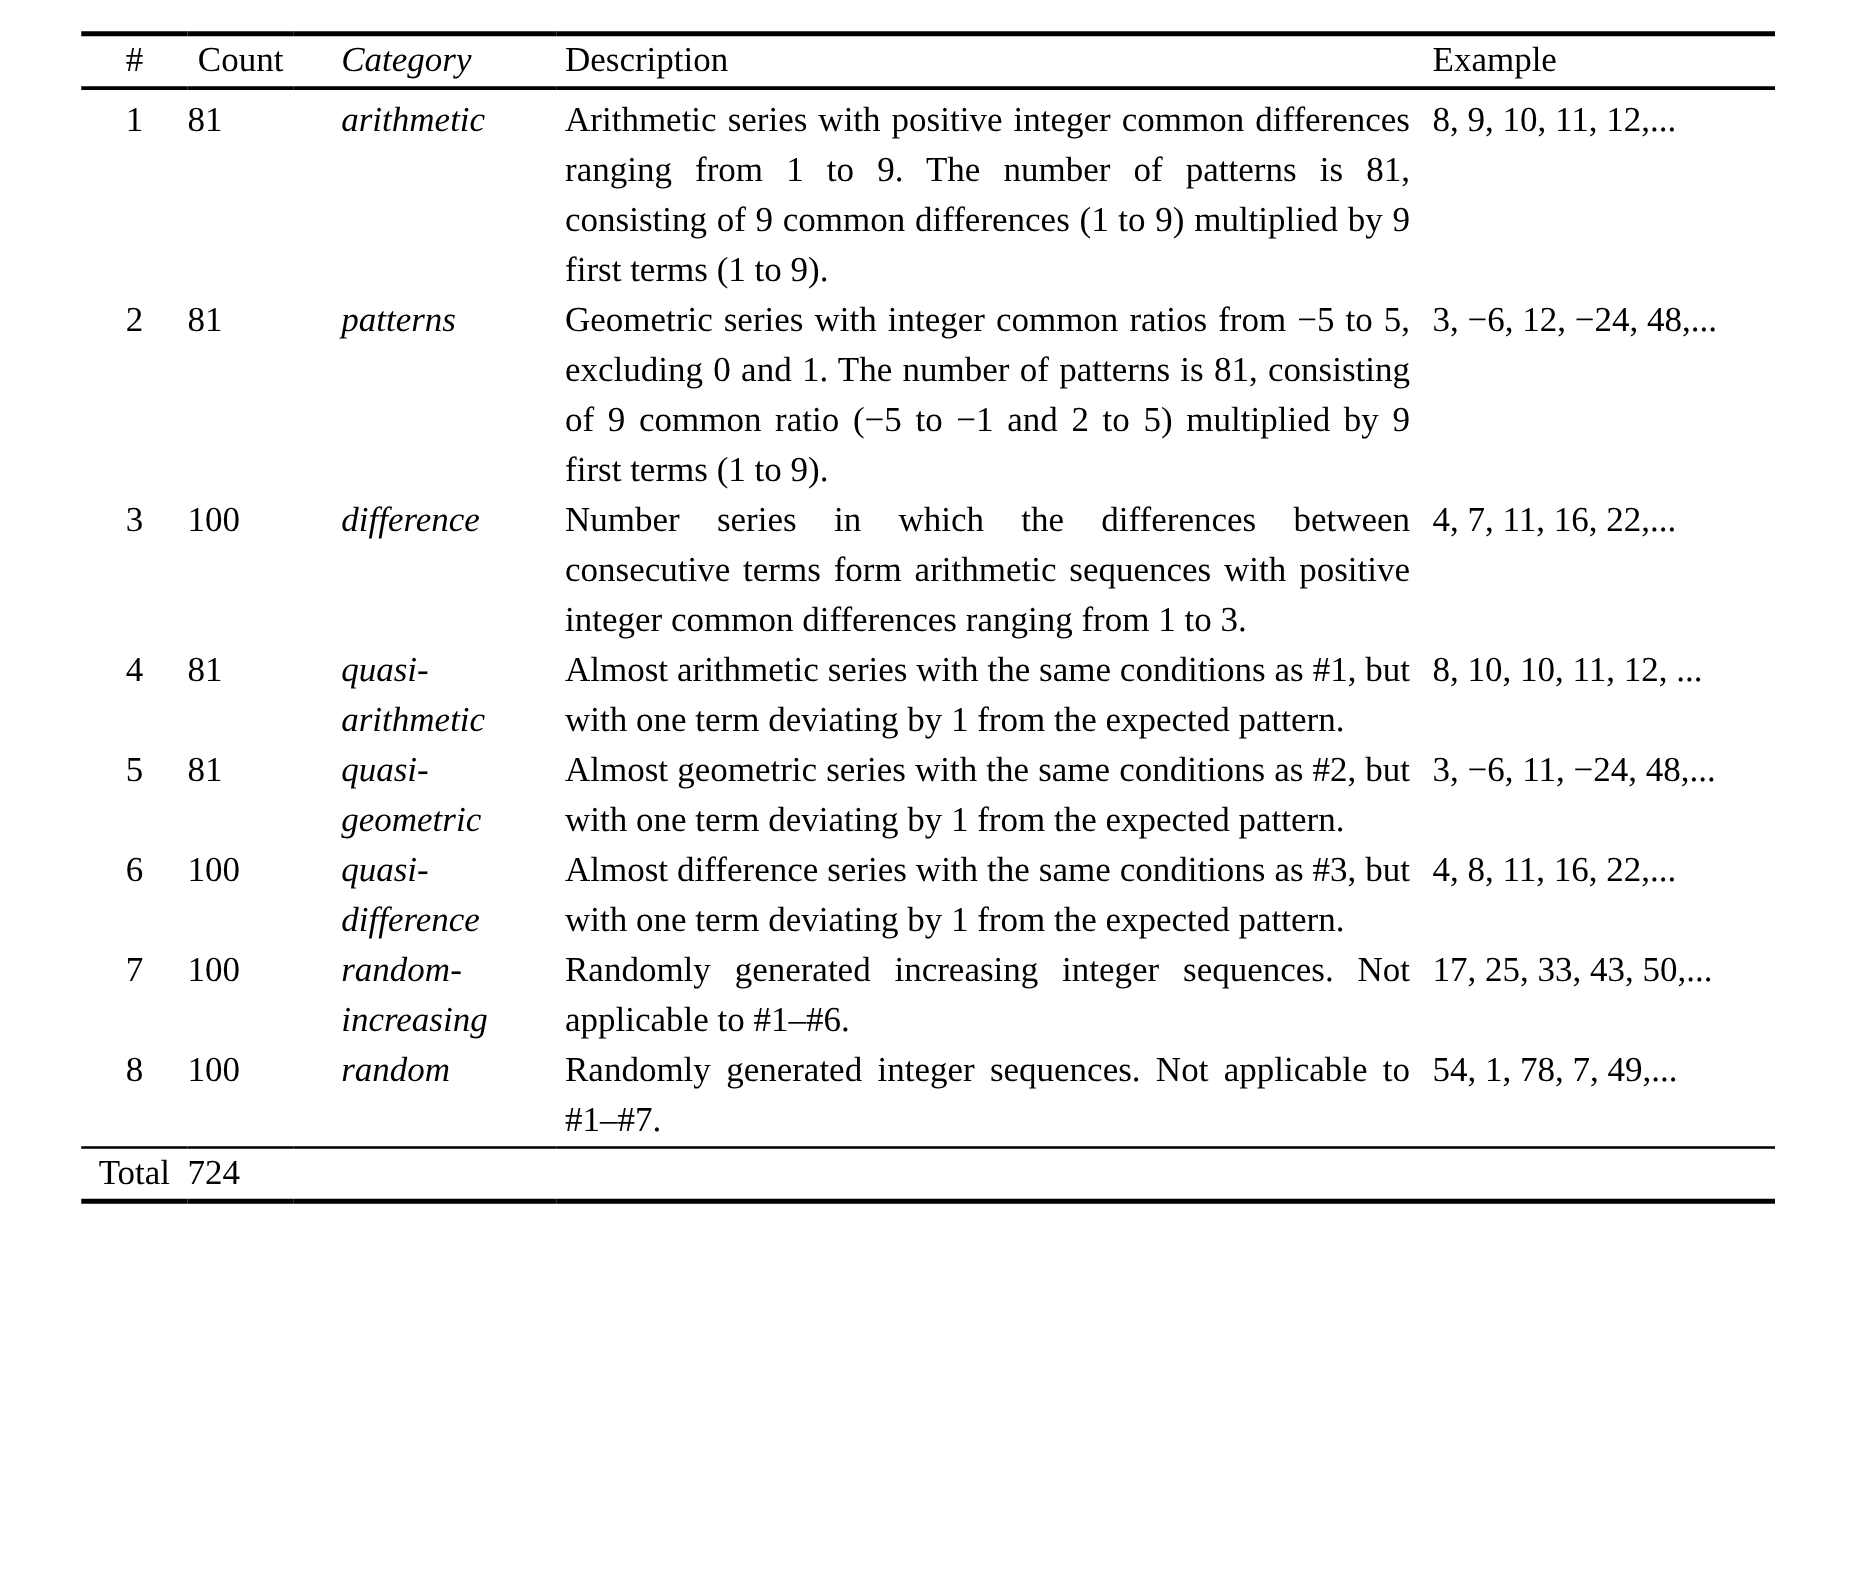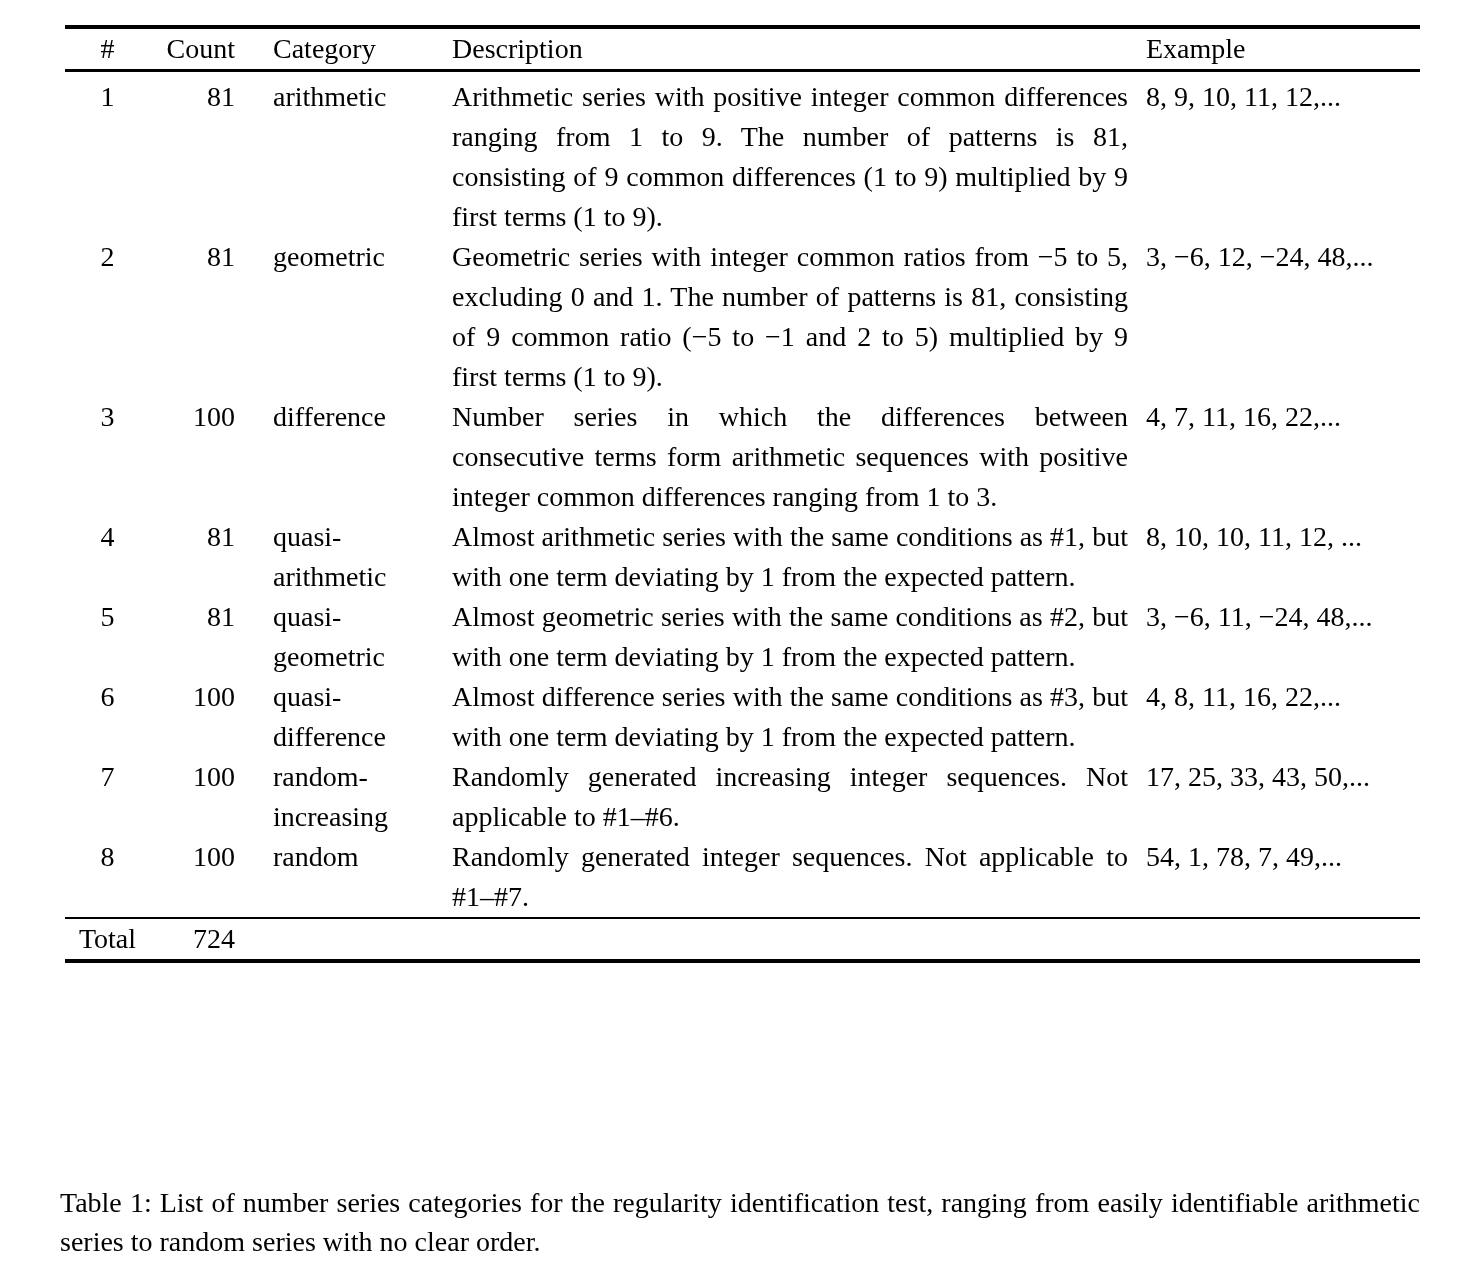--- a/index.html
+++ b/index.html
@@ -35,22 +35,22 @@
     font-size: 28px;
     line-height: 40px;
     vertical-align: top;
     padding: 0;
     font-weight: normal;
   }
   thead tr { border-bottom: 3px solid #000; }
   thead th { font-weight: bold; padding-top: 6px; padding-bottom: 4px; }
 
   .cell-num   { text-align: center; }
-  .cell-count { text-align: right; }
-  .cell-cat   { text-align: left; padding-left: 38px !important; }
+  .cell-count { }
+  .cell-cat   { text-align: left; padding-left: 38px !important; font-style: italic; }
   .cell-desc  { text-align: justify; padding-left: 7px !important; }
   .cell-ex    { text-align: left; padding-left: 18px !important; font-family: Liberation Serif, serif; }
 
   tbody tr:first-child td { padding-top: 5px; }
 
   tfoot tr {
     border-top: 2px solid #000;
     border-bottom: 4px solid #000;
     margin-top: 44px;
   }
@@ -93,21 +93,21 @@
       <tr>
         <td class="cell-num">1</td>
         <td class="cell-count">81</td>
         <td class="cell-cat">arithmetic</td>
         <td class="cell-desc">Arithmetic series with positive integer common differences ranging from 1 to 9. The number of patterns is 81, consisting of 9 common differences (1 to 9) multiplied by 9 first terms (1 to 9).</td>
         <td class="cell-ex">8, 9, 10, 11, 12,...</td>
       </tr>
       <tr>
         <td class="cell-num">2</td>
         <td class="cell-count">81</td>
-        <td class="cell-cat">geometric</td>
+        <td class="cell-cat">patterns</td>
         <td class="cell-desc">Geometric series with integer common ratios from −5 to 5, excluding 0 and 1. The number of patterns is 81, consisting of 9 common ratio (−5 to −1 and 2 to 5) multiplied by 9 first terms (1 to 9).</td>
         <td class="cell-ex">3, −6, 12, −24, 48,...</td>
       </tr>
       <tr>
         <td class="cell-num">3</td>
         <td class="cell-count">100</td>
         <td class="cell-cat">difference</td>
         <td class="cell-desc">Number series in which the differences between consecutive terms form arithmetic sequences with positive integer common differences ranging from 1 to 3.</td>
         <td class="cell-ex">4, 7, 11, 16, 22,...</td>
       </tr>
@@ -149,15 +149,14 @@
     </tbody>
     <tfoot>
       <tr>
         <td class="cell-num total-label">Total</td>
         <td class="cell-count">724</td>
         <td colspan="3"></td>
       </tr>
     </tfoot>
   </table>
 
-  <div class="caption">Table 1: List of number series categories for the regularity identification test, ranging from easily identifiable arithmetic series to random series with no clear order.</div>
 
 </div>
 
 </body></html>

